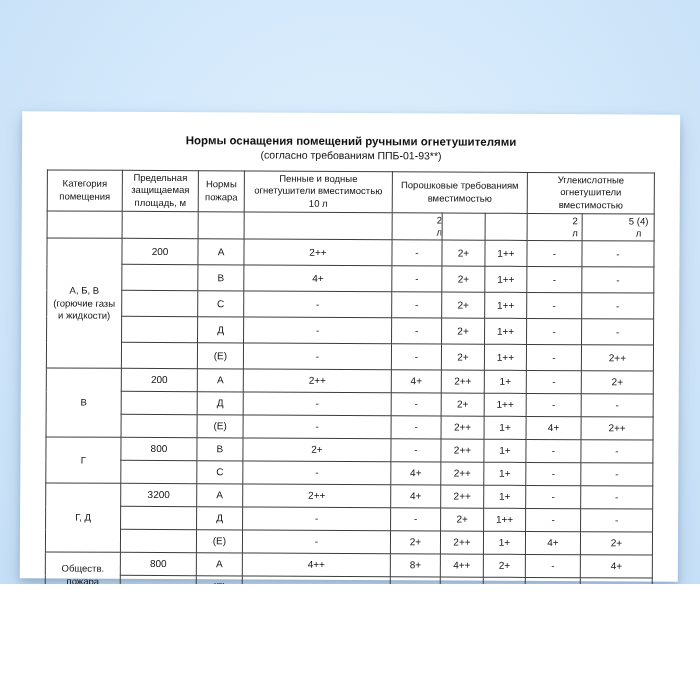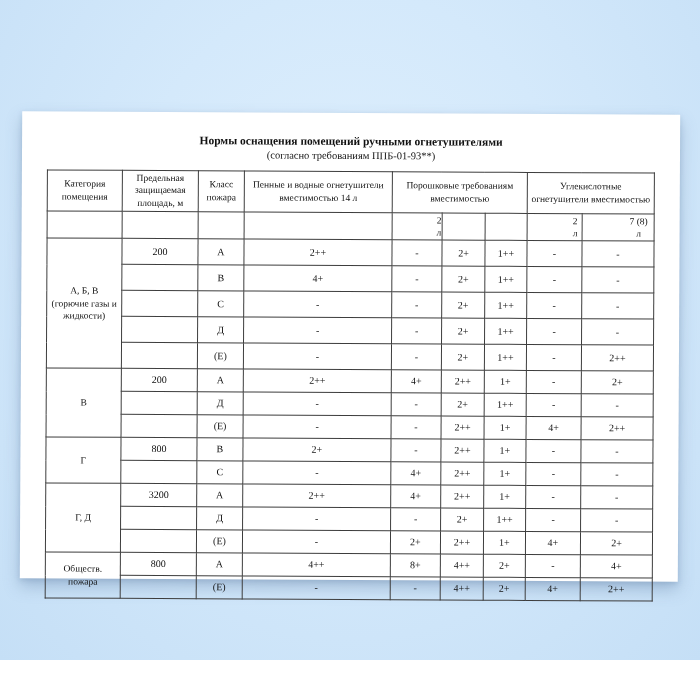--- a/index.html
+++ b/index.html
@@ -1,22 +1,22 @@
 <!DOCTYPE html>
 <html><head>
 <meta charset="utf-8">
 <style>
   html, body { margin: 0; padding: 0; }
   .scene {
     position: relative;
     width: 700px;
-    height: 660px;
+    height: 584px;
     overflow: hidden;
     background: radial-gradient(ellipse at 50% 38%, #deeffd 0%, #d4e9fb 45%, #c5dff6 100%);
-    font-family: Liberation Serif, serif;
+    font-family: Liberation Sans, sans-serif;
   }
   .page {
     position: absolute;
     left: 21px;
     top: 113px;
     width: 658px;
     height: 467px;
     background: #ffffff;
     transform: rotate(0.3deg);
     transform-origin: 50% 50%;
@@ -75,35 +75,35 @@
         <col style="width:50px">
         <col style="width:43px">
         <col style="width:42px">
         <col style="width:55px">
         <col style="width:72px">
       </colgroup>
       <thead>
         <tr class="head-main">
           <th>Категория помещения</th>
           <th>Предельная защищаемая площадь, м</th>
-          <th>Класс пожара</th>
-          <th>Пенные и водные огнетушители вместимостью 14 л</th>
+          <th>Нормы пожара</th>
+          <th>Пенные и водные огнетушители вместимостью 10 л</th>
           <th colspan="3">Порошковые требованиям вместимостью</th>
           <th colspan="2">Углекислотные огнетушители вместимостью</th>
         </tr>
         <tr class="head-sub">
           <th></th>
           <th></th>
           <th></th>
           <th></th>
           <th>2 л</th>
           <th>3 л</th>
           <th>10 л</th>
           <th>2 л</th>
-          <th>7 (8) л</th>
+          <th>5 (4) л</th>
         </tr>
       </thead>
       <tbody>
           <tr class="s1">
             <td rowspan="5" class="cat-cell">А, Б, В (горючие газы и жидкости)</td>
             <td>200</td>
             <td>А</td>
             <td>2++</td>
             <td>-</td>
             <td>2+</td>

